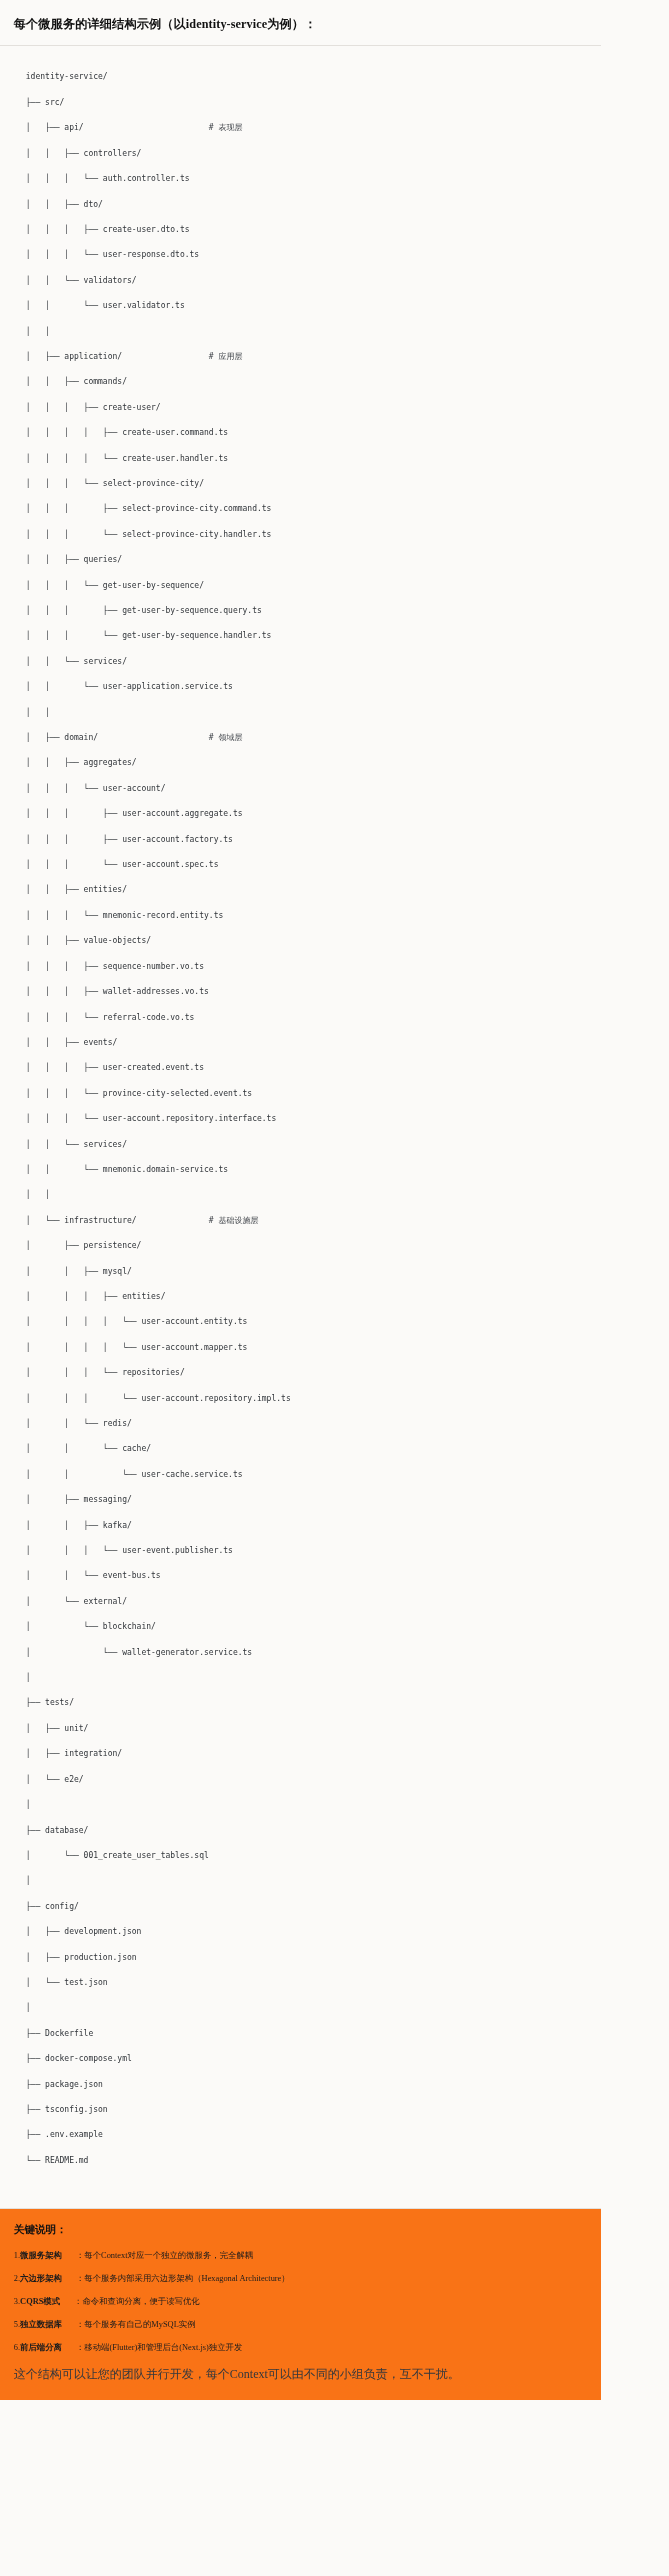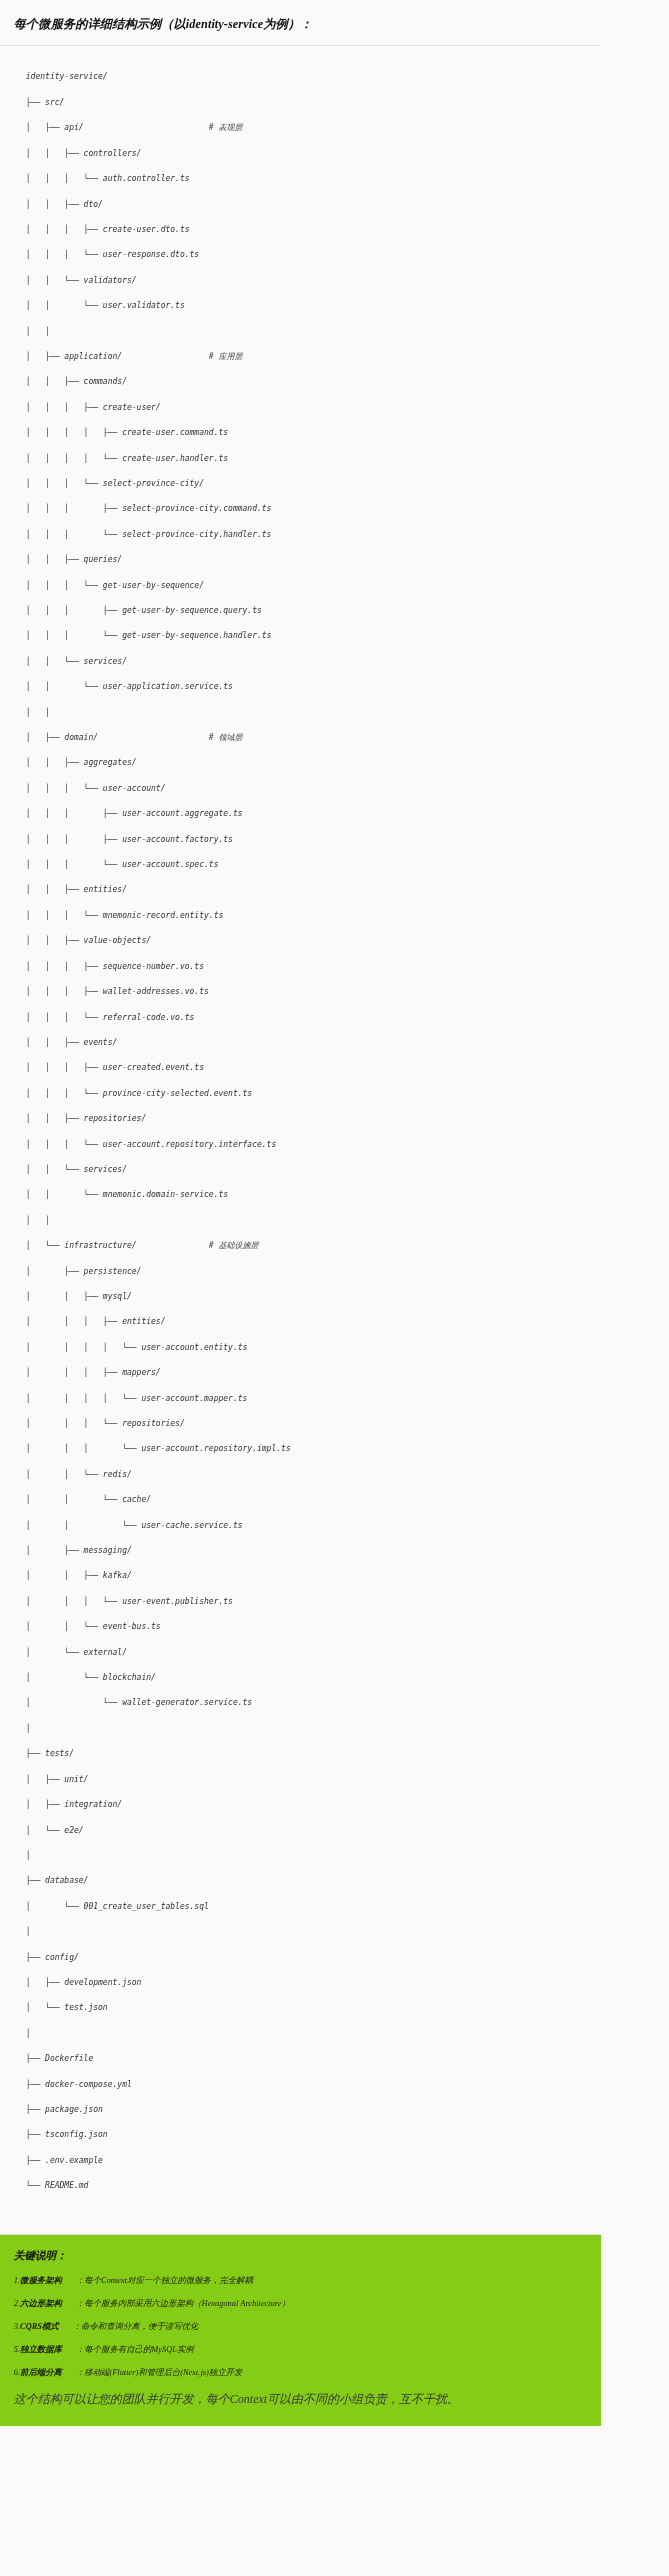--- a/index.html
+++ b/index.html
@@ -12,21 +12,20 @@
     font-family: "Liberation Sans", "DejaVu Sans", sans-serif;
     color: #1c1c1c;
     -webkit-font-smoothing: antialiased;
   }
   .page {
     width: 601px;
     min-height: 2576px;
     box-sizing: border-box;
     background: #fbfaf8;
     position: relative;
-    font-style: italic;
   }
 
   
   .doc-header {
     padding: 16.3px 13.8px 11.3px 13.8px;
     border-bottom: 0.6px solid #e3e0dc;
     background: #fbfaf8;
   }
   .doc-header h1 {
     margin: 0;
@@ -57,21 +56,21 @@
     white-space: pre;
     min-height: 12.7px;
   }
   .tree .row .txt { color: #2f3338; }
   .tree .row .cmt { color: #3b3f45; }
 
   
   .notes {
     border-top: 0.6px solid #e3e0dc;
     padding: 13.8px 13.8px 10px 13.8px;
-    background: #84cc16;
+    background: #f97316;
   }
   .notes h2 {
     margin: 0 0 11.3px 0;
     font-size: 10.6px;
     font-weight: bold;
     color: #111111;
     font-family: "Liberation Serif", "DejaVu Serif", serif;
   }
   .note-item {
     font-size: 8.4px;
@@ -143,31 +142,29 @@
 <span class="row"><span class="txt">│   │   │       └── user-account.spec.ts</span></span>
 <span class="row"><span class="txt">│   │   ├── entities/</span></span>
 <span class="row"><span class="txt">│   │   │   └── mnemonic-record.entity.ts</span></span>
 <span class="row"><span class="txt">│   │   ├── value-objects/</span></span>
 <span class="row"><span class="txt">│   │   │   ├── sequence-number.vo.ts</span></span>
 <span class="row"><span class="txt">│   │   │   ├── wallet-addresses.vo.ts</span></span>
 <span class="row"><span class="txt">│   │   │   └── referral-code.vo.ts</span></span>
 <span class="row"><span class="txt">│   │   ├── events/</span></span>
 <span class="row"><span class="txt">│   │   │   ├── user-created.event.ts</span></span>
 <span class="row"><span class="txt">│   │   │   └── province-city-selected.event.ts</span></span>
-<span class="row"><span class="txt">│   │   ├── repositories/</span></span>
 <span class="row"><span class="txt">│   │   │   └── user-account.repository.interface.ts</span></span>
 <span class="row"><span class="txt">│   │   └── services/</span></span>
 <span class="row"><span class="txt">│   │       └── mnemonic.domain-service.ts</span></span>
 <span class="row"><span class="txt">│   │</span></span>
 <span class="row"><span class="txt">│   └── infrastructure/               </span><span class="cmt"># 基础设施层</span></span>
 <span class="row"><span class="txt">│       ├── persistence/</span></span>
 <span class="row"><span class="txt">│       │   ├── mysql/</span></span>
 <span class="row"><span class="txt">│       │   │   ├── entities/</span></span>
 <span class="row"><span class="txt">│       │   │   │   └── user-account.entity.ts</span></span>
-<span class="row"><span class="txt">│       │   │   ├── mappers/</span></span>
 <span class="row"><span class="txt">│       │   │   │   └── user-account.mapper.ts</span></span>
 <span class="row"><span class="txt">│       │   │   └── repositories/</span></span>
 <span class="row"><span class="txt">│       │   │       └── user-account.repository.impl.ts</span></span>
 <span class="row"><span class="txt">│       │   └── redis/</span></span>
 <span class="row"><span class="txt">│       │       └── cache/</span></span>
 <span class="row"><span class="txt">│       │           └── user-cache.service.ts</span></span>
 <span class="row"><span class="txt">│       ├── messaging/</span></span>
 <span class="row"><span class="txt">│       │   ├── kafka/</span></span>
 <span class="row"><span class="txt">│       │   │   └── user-event.publisher.ts</span></span>
 <span class="row"><span class="txt">│       │   └── event-bus.ts</span></span>
@@ -178,20 +175,21 @@
 <span class="row"><span class="txt">├── tests/</span></span>
 <span class="row"><span class="txt">│   ├── unit/</span></span>
 <span class="row"><span class="txt">│   ├── integration/</span></span>
 <span class="row"><span class="txt">│   └── e2e/</span></span>
 <span class="row"><span class="txt">│</span></span>
 <span class="row"><span class="txt">├── database/</span></span>
 <span class="row"><span class="txt">│       └── 001_create_user_tables.sql</span></span>
 <span class="row"><span class="txt">│</span></span>
 <span class="row"><span class="txt">├── config/</span></span>
 <span class="row"><span class="txt">│   ├── development.json</span></span>
+<span class="row"><span class="txt">│   ├── production.json</span></span>
 <span class="row"><span class="txt">│   └── test.json</span></span>
 <span class="row"><span class="txt">│</span></span>
 <span class="row"><span class="txt">├── Dockerfile</span></span>
 <span class="row"><span class="txt">├── docker-compose.yml</span></span>
 <span class="row"><span class="txt">├── package.json</span></span>
 <span class="row"><span class="txt">├── tsconfig.json</span></span>
 <span class="row"><span class="txt">├── .env.example</span></span>
 <span class="row"><span class="txt">└── README.md</span></span>
 </pre>
   </div>

